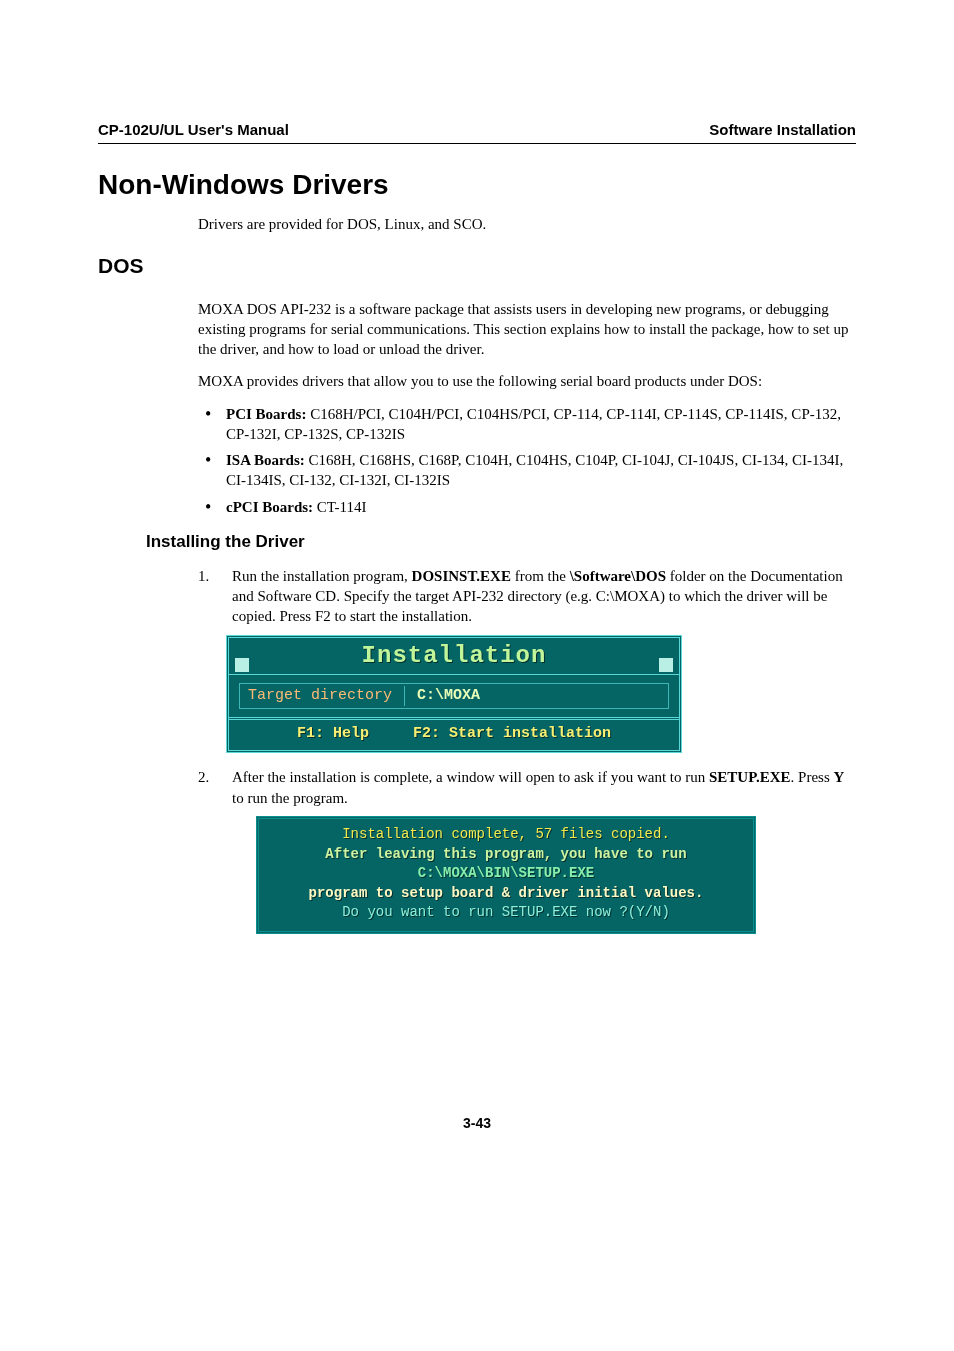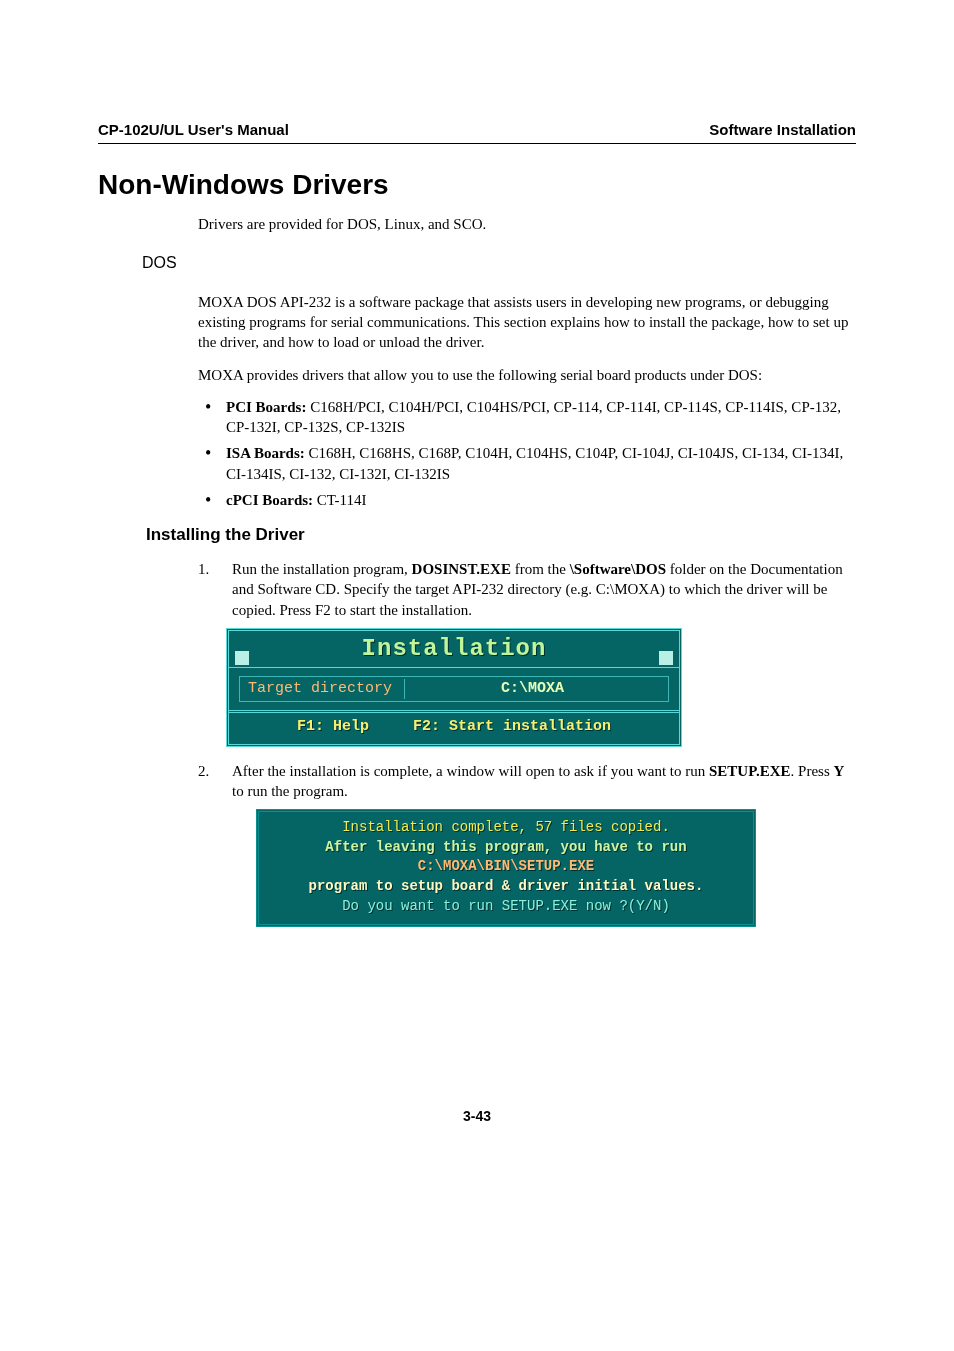--- a/index.html
+++ b/index.html
@@ -29,24 +29,23 @@
       font-weight: bold;
       font-size: 28px;
       margin-bottom: 10px;
     }
     .intro {
       margin-left: 100px;
       margin-bottom: 18px;
     }
     h2 {
       font-family: Arial, Helvetica, sans-serif;
-      font-weight: normal;
-      font-size: 16px;
+      font-weight: bold;
+      font-size: 21px;
       margin-bottom: 18px;
-      margin-left: 44px;
     }
     .body-block {
       margin-left: 100px;
     }
     .para { margin-bottom: 12px; }
     ul {
       list-style: none;
       margin-bottom: 14px;
     }
     ul li {
@@ -124,23 +123,22 @@
       font-family: "Courier New", monospace;
       font-size: 15px;
       color: #fdba74;
     }
     .dos-value {
       font-family: "Courier New", monospace;
       font-size: 15px;
       color: #e8ffb8;
       font-weight: bold;
       border-left: 1px solid #3fb6b6;
-      padding-left: 0;
+      padding-left: 12px;
       flex: 1;
-      text-align: center;
     }
     .dos-footer {
       display: flex;
       justify-content: center;
       gap: 44px;
       padding: 4px 0 6px;
       border-top: 3px double #5ad7d7;
     }
     .dos-fkey {
       font-family: "Courier New", monospace;
@@ -157,21 +155,21 @@
       border: 3px double #0a8f8f;
       margin: 8px 0 14px 24px;
       padding: 6px 6px 8px;
       font-family: "Courier New", monospace;
       font-size: 14px;
       text-align: center;
       line-height: 1.4;
     }
     .dos-msg .l1 { color: #f2ea4f; text-shadow: 1px 1px 0 #012e2e;}
     .dos-msg .l2 { color: #cef3a1; text-shadow: 1px 1px 0 #012e2e; font-weight: bold;}
-    .dos-msg .l3 { color: #fdba74; font-weight: bold; text-shadow: 1px 1px 0 #012e2e;}
+    .dos-msg .l3 { color: #86efac; font-weight: bold; text-shadow: 1px 1px 0 #012e2e;}
     .dos-msg .l4 { color: #fef9c3; text-shadow: 1px 1px 0 #012e2e; font-weight: bold;}
     .dos-msg .l5 { color: #8bf0d9; text-shadow: 1px 1px 0 #012e2e;}
 
     .page-num {
       text-align: center;
       font-family: Arial, Helvetica, sans-serif;
       font-weight: bold;
       font-size: 14px;
       margin-top: 180px;
     }

